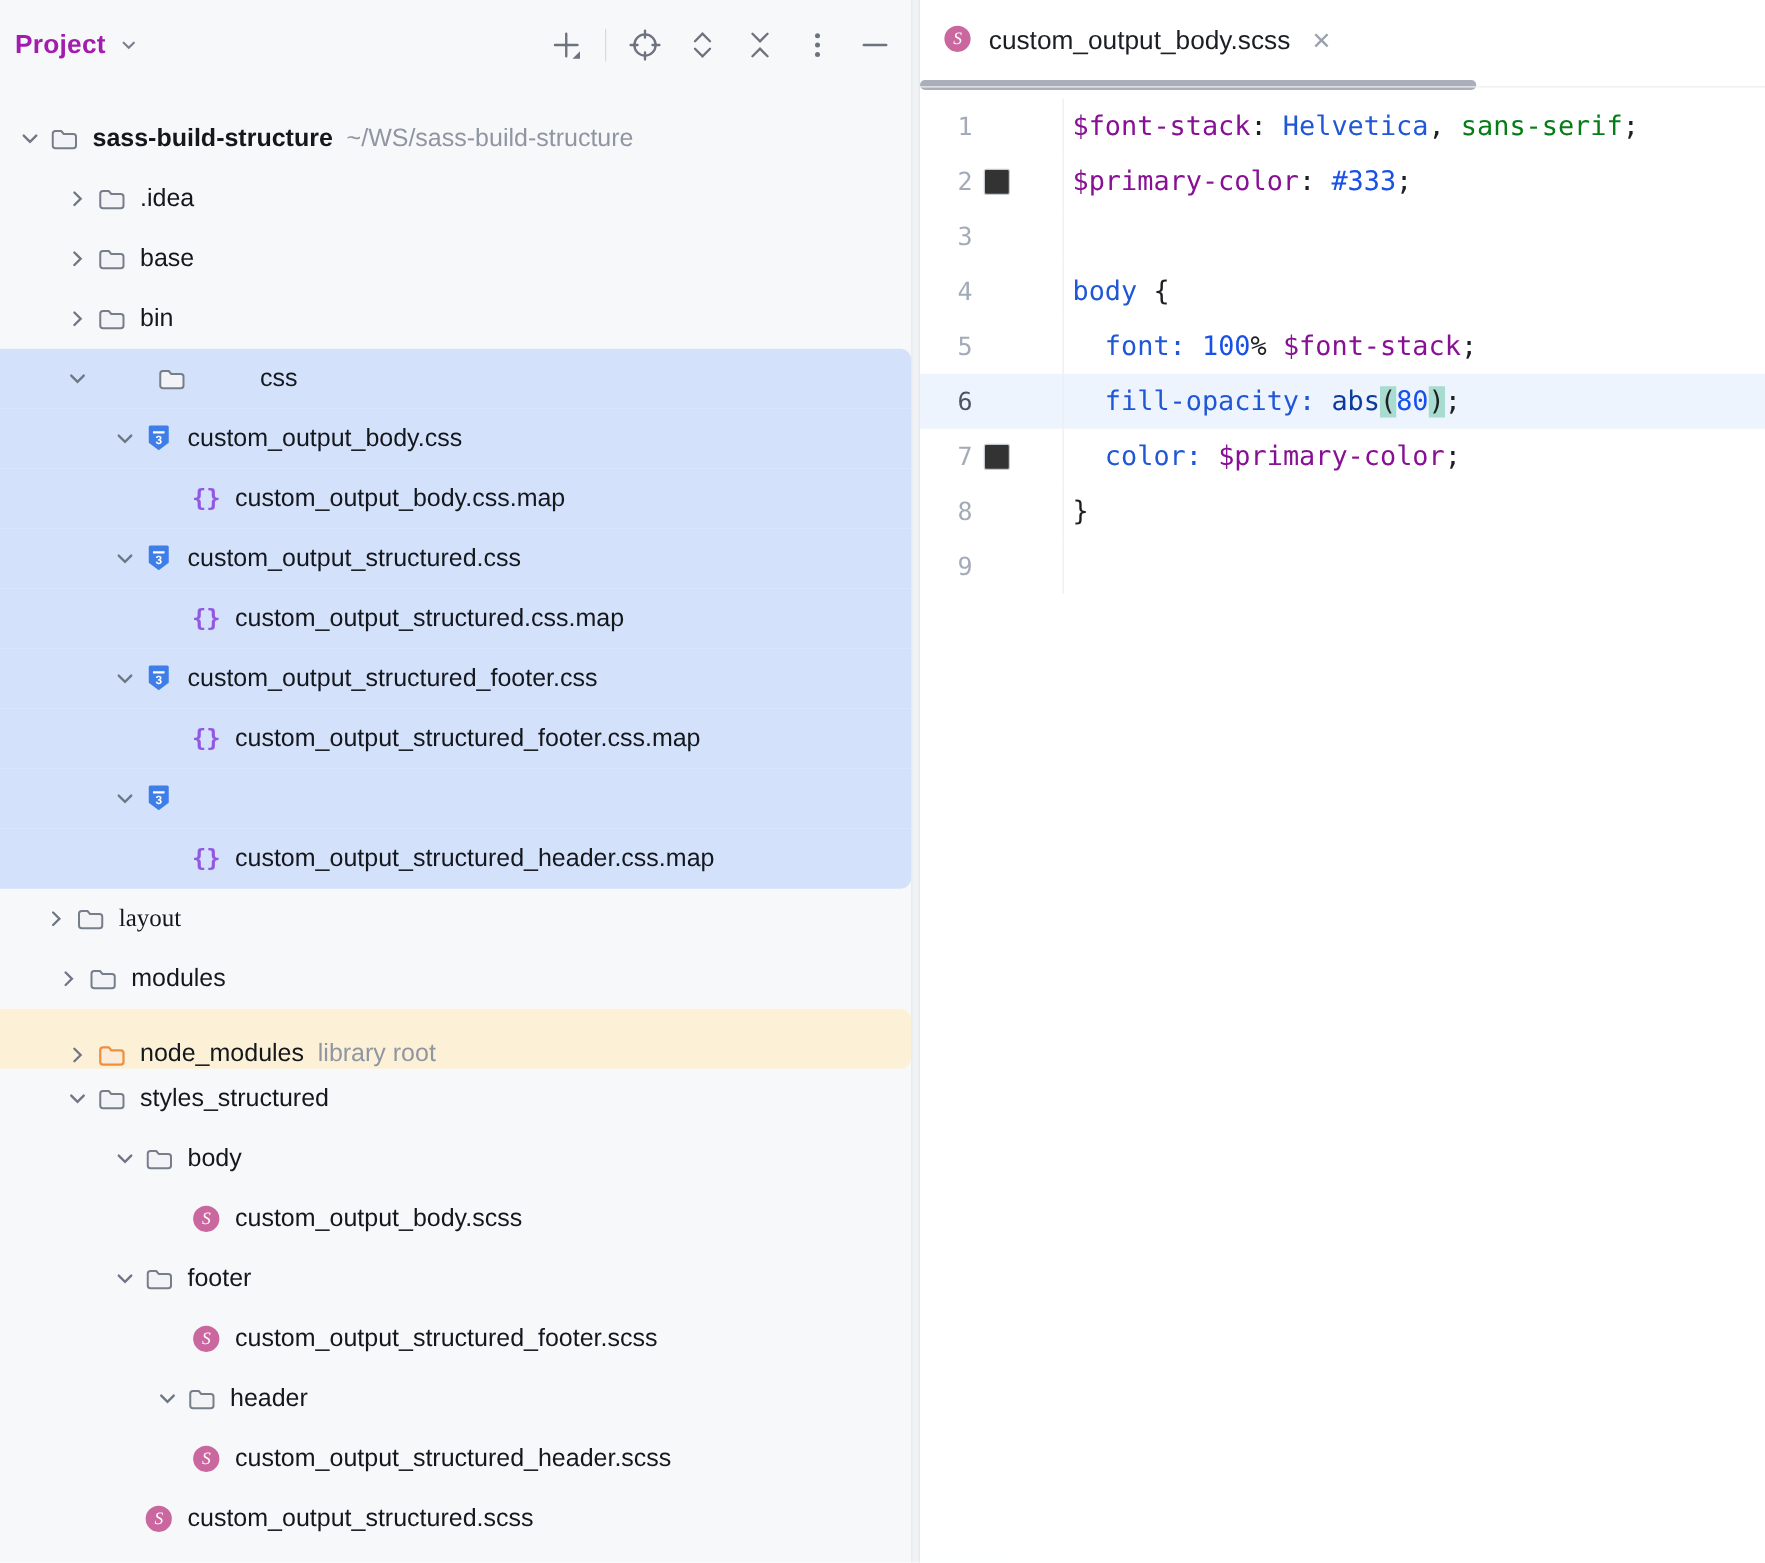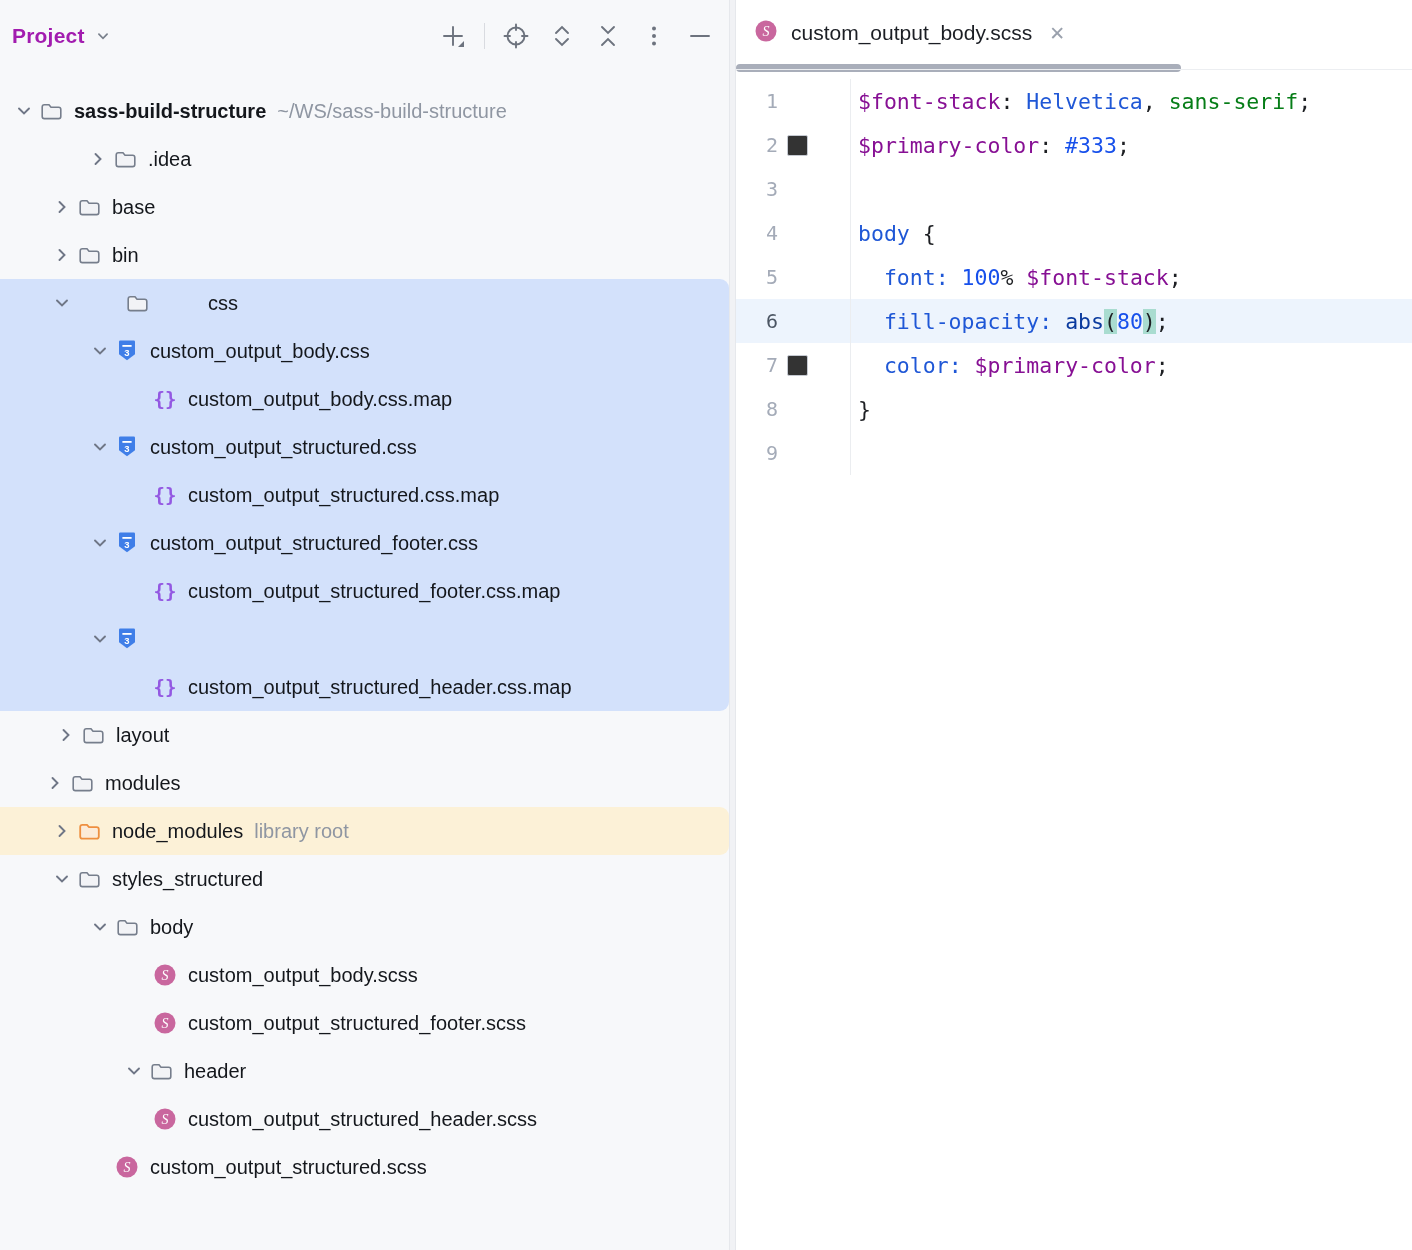--- a/index.html
+++ b/index.html
@@ -138,21 +138,21 @@
           </svg>
         </span>
         <span class="icon-slot">
           <svg width="23" height="21" viewBox="0 0 23 21">
             <path d="M2.2 6 q0-2.2 2.2-2.2 h4.6 l2 2.4 h7.6 q2.2 0 2.2 2.2 v7 q0 2.2-2.2 2.2 h-14.2 q-2.2 0-2.2-2.2 z" fill="#f2f3f6" stroke="#767e8c" stroke-width="1.6"></path>
           </svg>
         </span>
         <span class="tree-label bold">sass-build-structure</span>
         <span class="tree-secondary">~/WS/sass-build-structure</span>
       </div>
-      <div class="tree-row" style="padding-left: 48px; margin-left: 36px;">
+      <div class="tree-row" style="padding-left: 48px;">
         <span class="chevron-slot">
           <svg width="22" height="22" viewBox="0 0 22 22">
             <polyline points="8.5,6 13.5,11 8.5,16" stroke="#6f7686" stroke-width="1.9" fill="none" stroke-linecap="round"></polyline>
           </svg>
         </span>
         <span class="icon-slot">
           <svg width="23" height="21" viewBox="0 0 23 21">
             <path d="M2.2 6 q0-2.2 2.2-2.2 h4.6 l2 2.4 h7.6 q2.2 0 2.2 2.2 v7 q0 2.2-2.2 2.2 h-14.2 q-2.2 0-2.2-2.2 z" fill="#f2f3f6" stroke="#767e8c" stroke-width="1.6"></path>
           </svg>
         </span>
@@ -277,21 +277,21 @@
           </svg>
         </span>
       </div>
       <div class="tree-row row-selected sel-last" style="padding-left: 124px;">
         <span class="chevron-slot"></span>
         <span class="icon-slot">
           <span class="map-glyph">{}</span>
         </span>
         <span class="tree-label">custom_output_structured_header.css.map</span>
       </div>
-      <div class="tree-row" style="padding-left: 52px;">
+      <div class="tree-row" style="padding-left: 31px; font-family: Liberation Serif, serif;">
         <span class="chevron-slot">
           <svg width="22" height="22" viewBox="0 0 22 22">
             <polyline points="8.5,6 13.5,11 8.5,16" stroke="#6f7686" stroke-width="1.9" fill="none" stroke-linecap="round"></polyline>
           </svg>
         </span>
         <span class="icon-slot">
           <svg width="23" height="21" viewBox="0 0 23 21">
             <path d="M2.2 6 q0-2.2 2.2-2.2 h4.6 l2 2.4 h7.6 q2.2 0 2.2 2.2 v7 q0 2.2-2.2 2.2 h-14.2 q-2.2 0-2.2-2.2 z" fill="#f2f3f6" stroke="#767e8c" stroke-width="1.6"></path>
           </svg>
         </span>
@@ -303,21 +303,21 @@
             <polyline points="8.5,6 13.5,11 8.5,16" stroke="#6f7686" stroke-width="1.9" fill="none" stroke-linecap="round"></polyline>
           </svg>
         </span>
         <span class="icon-slot">
           <svg width="23" height="21" viewBox="0 0 23 21">
             <path d="M2.2 6 q0-2.2 2.2-2.2 h4.6 l2 2.4 h7.6 q2.2 0 2.2 2.2 v7 q0 2.2-2.2 2.2 h-14.2 q-2.2 0-2.2-2.2 z" fill="#f2f3f6" stroke="#767e8c" stroke-width="1.6"></path>
           </svg>
         </span>
         <span class="tree-label">modules</span>
       </div>
-      <div class="tree-row row-library" style="padding-left: 48px;">
+      <div class="tree-row row-library" style="padding-left: 48px; align-items: flex-end;">
         <span class="chevron-slot">
           <svg width="22" height="22" viewBox="0 0 22 22">
             <polyline points="8.5,6 13.5,11 8.5,16" stroke="#6f7686" stroke-width="1.9" fill="none" stroke-linecap="round"></polyline>
           </svg>
         </span>
         <span class="icon-slot">
           <svg width="23" height="21" viewBox="0 0 23 21">
             <path d="M2.2 6 q0-2.2 2.2-2.2 h4.6 l2 2.4 h7.6 q2.2 0 2.2 2.2 v7 q0 2.2-2.2 2.2 h-14.2 q-2.2 0-2.2-2.2 z" fill="#fcebd8" stroke="#ee8f40" stroke-width="1.8"></path>
           </svg>
         </span>
@@ -352,20 +352,33 @@
       </div>
       <div class="tree-row" style="padding-left: 124px;">
         <span class="chevron-slot"></span>
         <span class="icon-slot">
           <svg width="24" height="24" viewBox="0 0 24 24">
             <circle cx="12" cy="12" r="10.5" fill="#c9679e"></circle>
             <text x="12" y="16.5" font-size="14" fill="#ffffff" text-anchor="middle" font-style="italic" font-family="Liberation Serif, serif">S</text>
           </svg>
         </span>
         <span class="tree-label">custom_output_body.scss</span>
+      </div>
+      <div class="tree-row" style="padding-left: 86px;">
+        <span class="chevron-slot">
+          <svg width="22" height="22" viewBox="0 0 22 22">
+            <polyline points="6,8.5 11,13.5 16,8.5" stroke="#6f7686" stroke-width="1.9" fill="none" stroke-linecap="round"></polyline>
+          </svg>
+        </span>
+        <span class="icon-slot">
+          <svg width="23" height="21" viewBox="0 0 23 21">
+            <path d="M2.2 6 q0-2.2 2.2-2.2 h4.6 l2 2.4 h7.6 q2.2 0 2.2 2.2 v7 q0 2.2-2.2 2.2 h-14.2 q-2.2 0-2.2-2.2 z" fill="#f2f3f6" stroke="#767e8c" stroke-width="1.6"></path>
+          </svg>
+        </span>
+        <span class="tree-label">footer</span>
       </div>
       <div class="tree-row" style="padding-left: 124px;">
         <span class="chevron-slot"></span>
         <span class="icon-slot">
           <svg width="24" height="24" viewBox="0 0 24 24">
             <circle cx="12" cy="12" r="10.5" fill="#c9679e"></circle>
             <text x="12" y="16.5" font-size="14" fill="#ffffff" text-anchor="middle" font-style="italic" font-family="Liberation Serif, serif">S</text>
           </svg>
         </span>
         <span class="tree-label">custom_output_structured_footer.scss</span>

